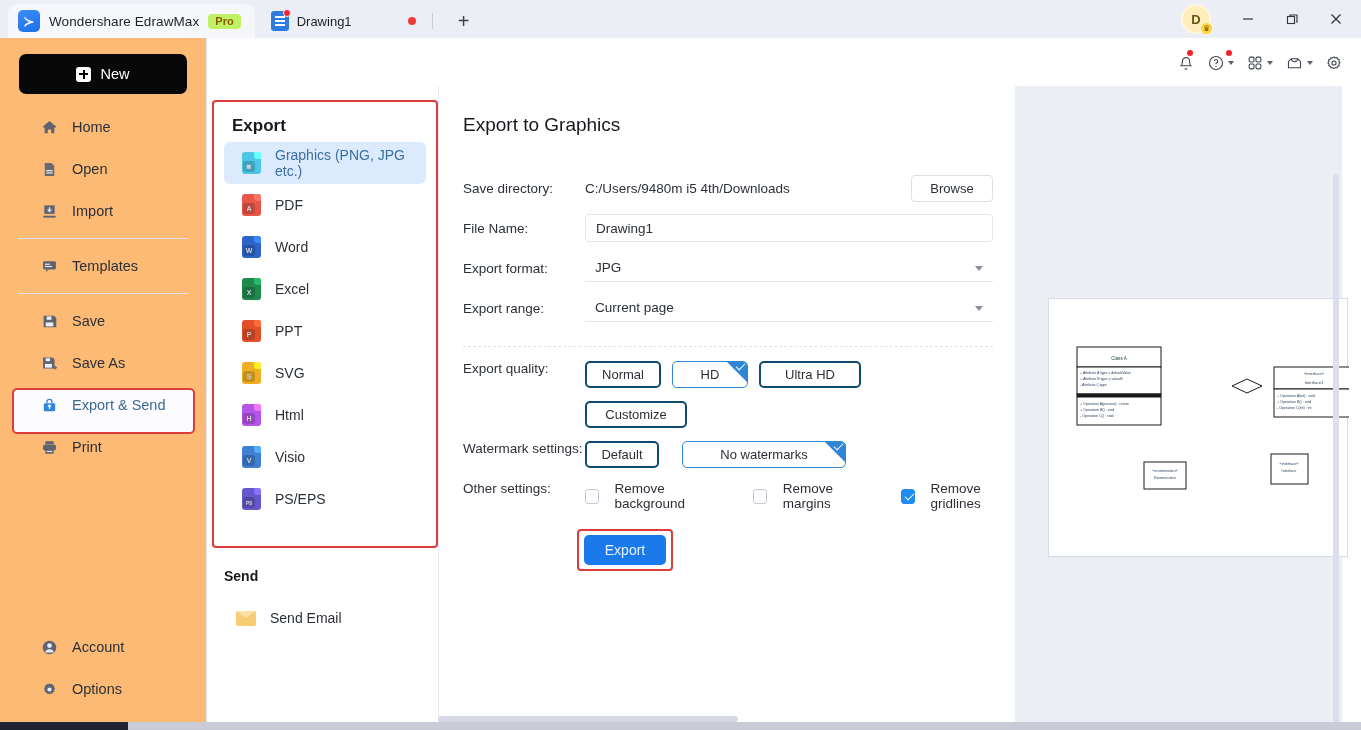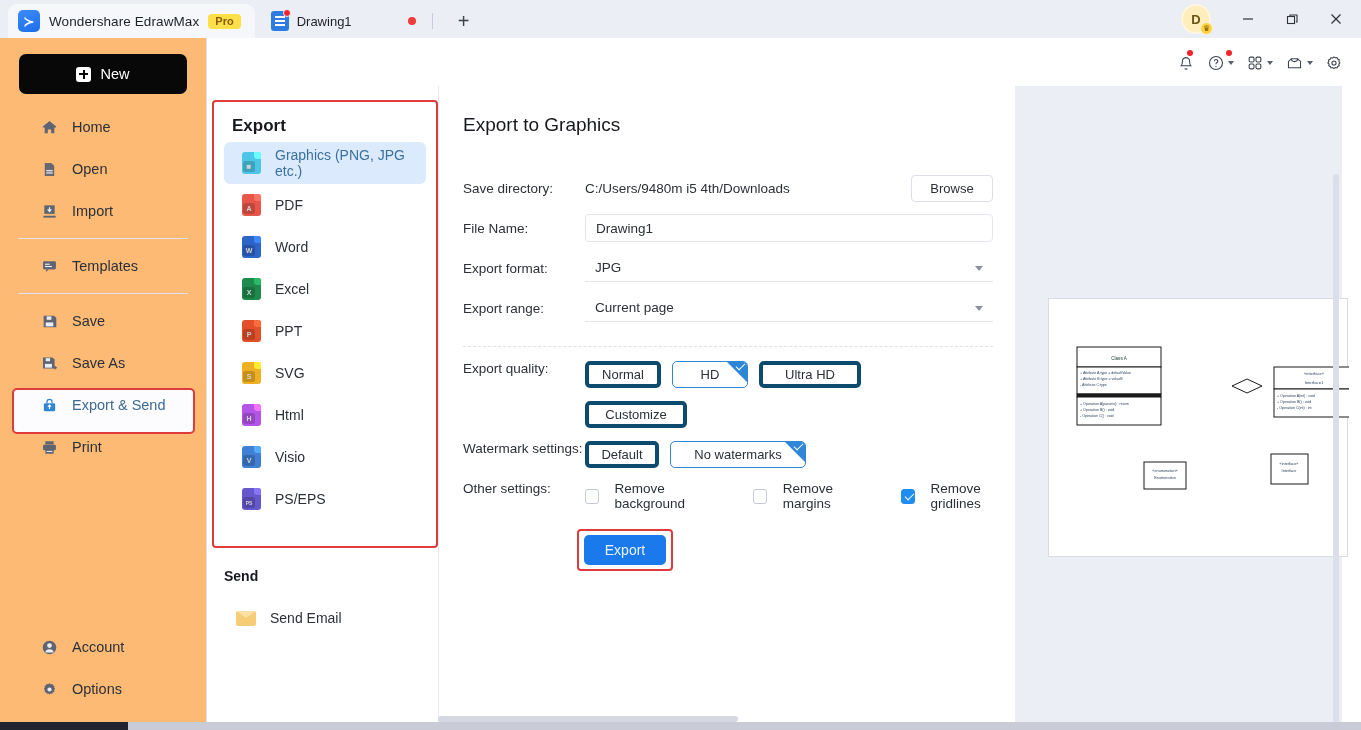--- a/index.html
+++ b/index.html
@@ -26,21 +26,21 @@
     gap: 9px;
   }
   .brand-logo {
     width: 22px; height: 22px; border-radius: 5px;
     background: linear-gradient(160deg,#3d8bfd,#1b6fe8);
     display: flex; align-items: center; justify-content: center;
     color: #fff; font-size: 13px; font-weight: 700;
   }
   .brand-name { font-size: 13.5px; color: #1d2129; letter-spacing: .1px; }
   .pro-badge {
-    background: #fde047; color: #8a5a00;
+    background: #bef264; color: #8a5a00;
     font-size: 11px; font-weight: 700;
     padding: 1px 7px 2px; border-radius: 4px;
   }
   .doc-tab {
     height: 34px; margin-left: 6px;
     display: flex; align-items: center; gap: 8px;
     padding: 0 10px;
     background: #eceef6;
     border-radius: 9px 9px 0 0;
   }
@@ -264,28 +264,28 @@
     width: 0; height: 0;
     border-left: 4px solid transparent; border-right: 4px solid transparent;
     border-top: 5px solid #8b90a0;
   }
 
   .divider { border-top: 1px dashed #dfe2ea; margin: 18px 0 14px 0; }
 
   .row2 { display: flex; align-items: flex-start; min-height: 40px; }
   .pill {
     position: relative; height: 27px; width: 76px;
-    border: 4px solid #0c4a6e; border-radius: 5px;
+    border: 2px solid #0c4a6e; border-radius: 5px;
     background: #fff; font-size: 13px; color: #2b3038;
     display: flex; align-items: center; justify-content: center;
     margin-right: 11px; overflow: hidden;
   }
   .pill.wide { width: 102px; }
   .pill.w-def { width: 74px; }
-  .pill.w-nowm { width: 136px; }
+  .pill.w-nowm { width: 164px; margin-left: 12px; }
   .pill.selected { border: 1.5px solid #2f86d6; }
   .pill .corner {
     position: absolute; right: 0; top: 0;
     width: 0; height: 0;
     border-top: 20px solid #2f86d6;
     border-left: 20px solid transparent;
   }
   .pill .ckm {
     position: absolute; right: 2px; top: 1px;
     width: 9px; height: 5px;

